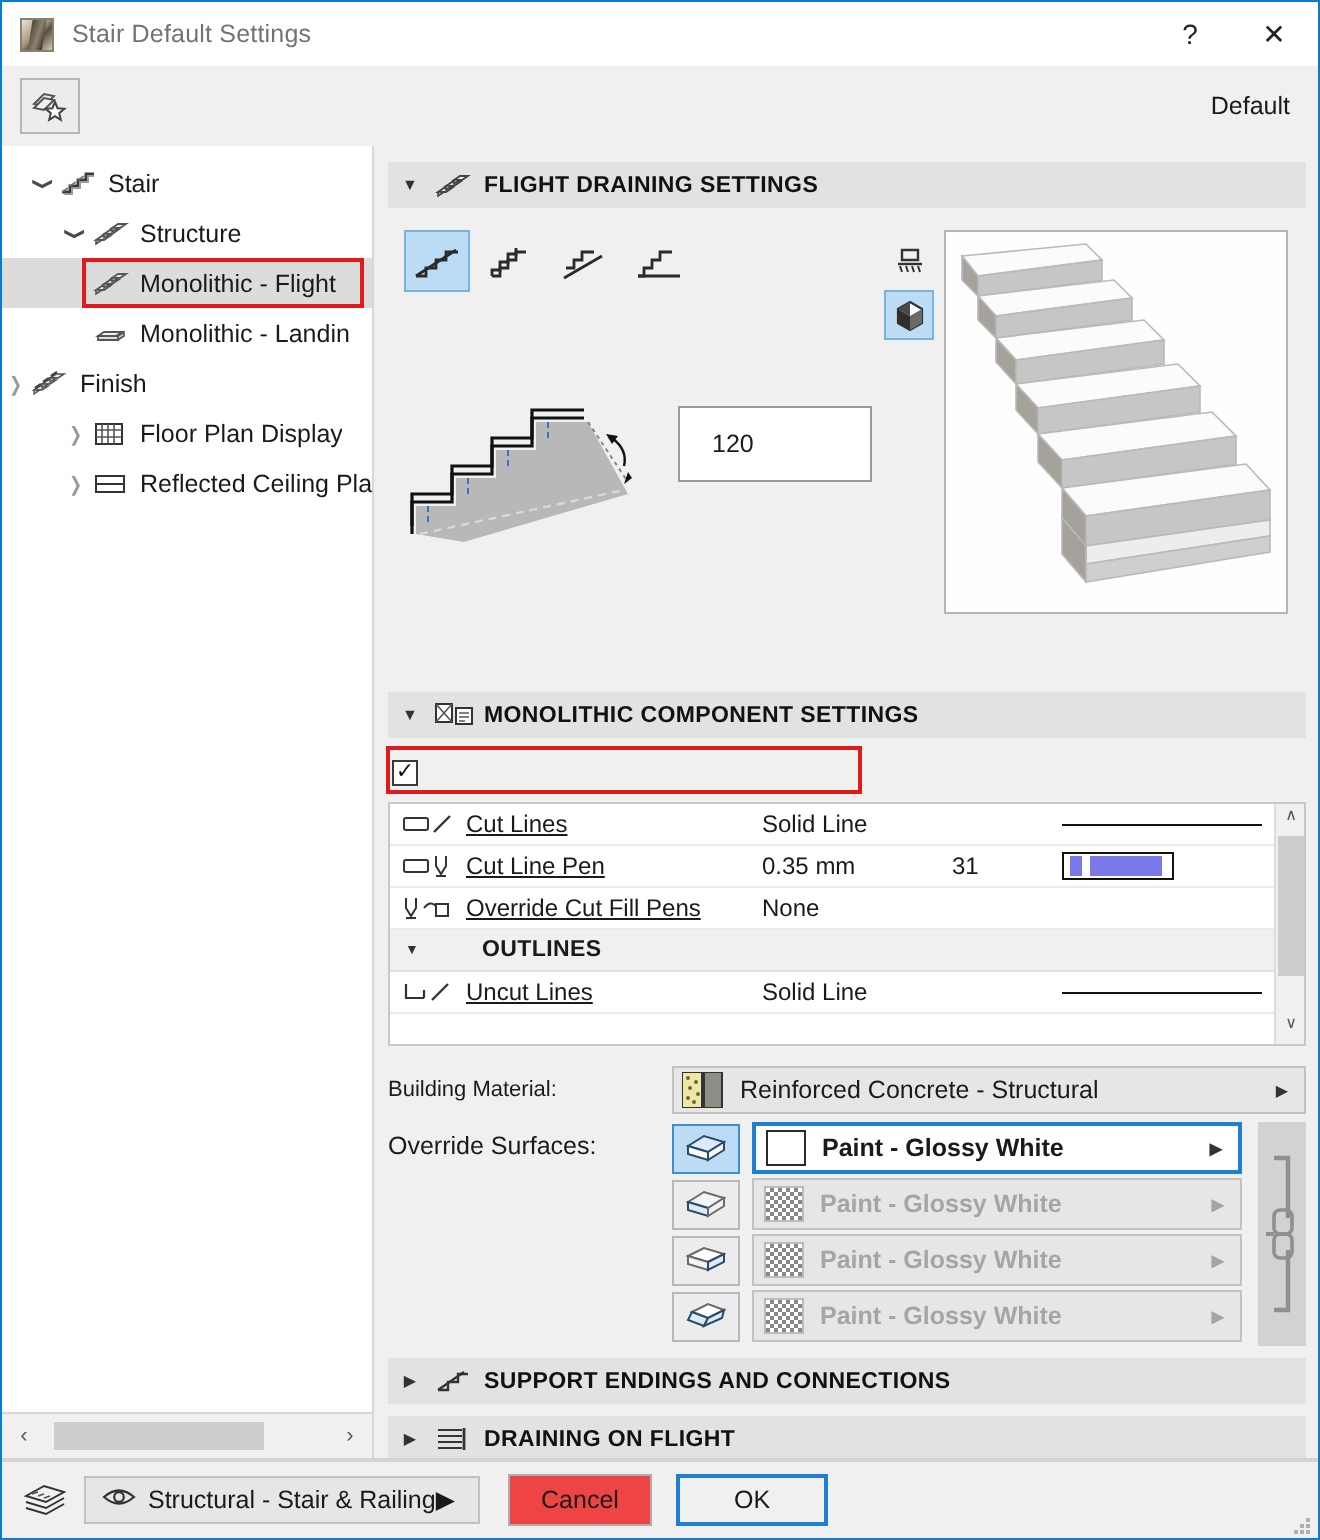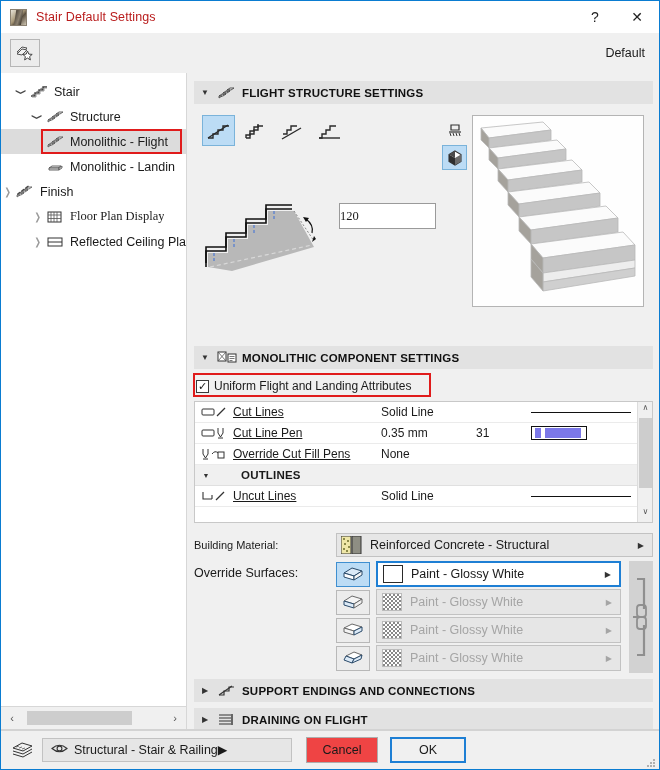--- a/index.html
+++ b/index.html
@@ -29,21 +29,21 @@
     width: 17px; height: 17px; margin-left: 9px; margin-right: 9px;
     background: linear-gradient(135deg,#e8e4d8 0%,#a89878 45%,#5c5040 60%,#cfc7b4 100%);
     border: 1px solid #8a8070;
     position: relative; overflow: hidden;
   }
   .title-icon:after {
     content:""; position:absolute; left:4px; top:-2px; width:7px; height:20px;
     background: linear-gradient(100deg, #4a4238 0%, #8d8271 55%, #2e2a22 100%);
     transform: skewX(-9deg);
   }
-  .title-text { font-size: 12.5px; color: #b91c1c; letter-spacing: .1px; }
+  .title-text { font-size: 12.5px; color: #737373; letter-spacing: .1px; }
   .win-btns { position: absolute; right: 0; top: 0; height: 32px; display: flex; }
   .win-btn {
     width: 40px; height: 32px; display: flex; align-items: center; justify-content: center;
     font-size: 14px; color: #222; background: transparent;
   }
   .win-btn.close { width: 44px; }
   
   .toolstrip {
     flex: 0 0 40px; background: #f0f0f0;
     display: flex; align-items: center; position: relative;
@@ -105,22 +105,22 @@
   .fs-body { position: relative; height: 235px; }
   .type-btns { position: absolute; left: 8px; top: 4px; display: flex; gap: 4px; }
   .type-btn {
     width: 33px; height: 31px; display: flex; align-items: center; justify-content: center;
     background: transparent;
   }
   .type-btn.active { background: #bcdcf5; border: 1px solid #7ab3da; }
   .stair-diagram { position: absolute; left: 8px; top: 80px; }
   .value-field {
     position: absolute; left: 145px; top: 92px;
-    width: 97px; height: 26px; background: #fff; border: 1px solid #9a9a9a;
-    display: flex; align-items: center; padding-left: 0; font-size: 12.5px; font-family: Liberation Serif, serif;
+    width: 97px; height: 38px; background: #fff; border: 1px solid #9a9a9a;
+    display: flex; align-items: center; padding-left: 16px; font-size: 12.5px;
   }
   .view-btns { position: absolute; left: 248px; top: 6px; }
   .view-btn {
     width: 25px; height: 25px; display:flex; align-items:center; justify-content:center;
     margin-bottom: 3px;
   }
   .view-btn.active { background: #bcdcf5; border: 1px solid #7ab3da; }
   .preview-box {
     position: absolute; left: 278px; top: 4px; width: 172px; height: 192px;
     background: #fff; border: 1px solid #b4b4b4;
@@ -171,41 +171,41 @@
   .combo.bm { flex: 1 1 auto; }
   .ovr-block { display: flex; margin-top: 3px; }
   .ovr-label { flex: 0 0 142px; font-size: 12.5px; padding-top: 5px; }
   .ovr-rows { flex: 1 1 auto; }
   .ovr-row { display: flex; align-items: center; height: 26px; margin-bottom: 2px; }
   .surf-btn {
     width: 34px; height: 25px; border: 1px solid #b8b8b8; background: #ececec;
     display:flex; align-items:center; justify-content:center; margin-right: 6px; flex: 0 0 34px;
   }
   .surf-btn.active { background: #bcdcf5; border: 1px solid #3f8fd0; }
-  .ovr-combo { flex: 1 1 auto; height: 26px; }
+  .ovr-combo { flex: 1 1 auto; height: 26px; font-weight: bold; }
   .ovr-combo.sel { border: 2px solid #1e7fd4; background: #fff; }
   .ovr-combo.dim { color: #a5a5a5; }
   .ovr-combo.dim .cbarrow { color: #a5a5a5; }
   .swatch-white { width: 20px; height: 18px; background: #fff; border: 1px solid #2a2a2a; margin: 0 8px 0 5px; flex: 0 0 20px;}
   .swatch-check { width: 20px; height: 18px; margin: 0 8px 0 5px; flex: 0 0 20px;
     background-image: linear-gradient(45deg,#888 25%,transparent 25%,transparent 75%,#888 75%),
                       linear-gradient(45deg,#888 25%,#fff 25%,#fff 75%,#888 75%);
     background-size: 4px 4px; background-position: 0 0, 2px 2px; border: 1px solid #bbb; }
   .link-col { flex: 0 0 24px; margin-left: 8px; }
   .link-box { width: 24px; height: 112px; background: #d2d2d2; display:flex; align-items:center; justify-content:center; }
   
   .csec { height: 23px; background: #e2e2e2; display:flex; align-items:center; margin-top: 6px; }
   
   .footer {
     flex: 0 0 40px; background: #f0f0f0; border-top: 1px solid #d3d3d3;
     display: flex; align-items: center; padding: 0 9px; position: relative;
   }
   .layer-icon { width: 26px; height: 20px; flex: 0 0 26px; margin-right: 6px; }
   .layer-combo {
-    width: 250px; height: 24px; background: #e6e6e6; border: 1px solid #c2c2c2;
+    width: 198px; height: 24px; background: #e6e6e6; border: 1px solid #c2c2c2;
     display:flex; align-items:center; position: relative; font-size: 12.5px;
   }
   .btn {
     height: 26px; display:flex; align-items:center; justify-content:center;
     font-size: 12.5px; border: 1px solid #adadad; background: #ef4444;
   }
   .btn.cancel { width: 72px; margin-left: 14px; }
   .btn.ok { width: 76px; margin-left: 12px; border: 2px solid #1e7fd4; background: #f0f0f0; }
   .grip { position: absolute; right: 3px; bottom: 2px; width: 10px; height: 10px; }
   .footer-sep { position:absolute; left: 0; right: 0; top: 0; height:1px; background:#d3d3d3; }
@@ -296,21 +296,21 @@
               <path d="M2 12 l3-2 h4 l-3 2z" fill="#e9e9e9" stroke="#555" stroke-width=".8"></path>
               <path d="M6 9 l3-2 h4 l-3 2z" fill="#e9e9e9" stroke="#555" stroke-width=".8"></path>
               <path d="M10 6 l3-2 h4 l-3 2z" fill="#e9e9e9" stroke="#555" stroke-width=".8"></path>
               <path d="M2 12 v2 l3-2z M6 9 v2 l3-2z M10 6 v2 l3-2z" fill="#bdbdbd" stroke="#555" stroke-width=".7"></path>
               <path d="M2.5 11 l3-2 M6.5 8 l3-2 M10.5 5 l3-2" stroke="#444" stroke-width="1.3"></path>
             </svg>
           </div>
           <div class="tlabel">Finish</div>
         </div>
 
-        <div class="tree-row" style="padding-left:30px;font-family:Liberation Serif, serif;">
+        <div class="tree-row" style="padding-left:30px;">
           <div class="tw tri-r"></div>
           <div class="ticon">
             <svg width="20" height="17" viewBox="0 0 20 17">
               <rect x="3" y="4" width="13" height="10" fill="#fff" stroke="#333" stroke-width="1"></rect>
               <path d="M6 4 v10 M9 4 v10 M12 4 v10 M3 7 h13 M3 10.5 h13" stroke="#555" stroke-width=".8"></path>
             </svg>
           </div>
           <div class="tlabel">Floor Plan Display</div>
         </div>
 
@@ -341,21 +341,21 @@
       <div class="section-head">
         <div class="sh-tri down"></div>
         <div class="sh-icon">
           <svg width="22" height="17" viewBox="0 0 22 17">
             <path d="M3 12 l3-2 h4 l-3 2z" fill="#ededed" stroke="#444" stroke-width=".9"></path>
             <path d="M7 9 l3-2 h4 l-3 2z" fill="#e0e0e0" stroke="#444" stroke-width=".9"></path>
             <path d="M11 6 l3-2 h4 l-3 2z" fill="#ededed" stroke="#444" stroke-width=".9"></path>
             <path d="M3 12 v2 l3-2z M7 9 v2 l3-2z M11 6 v2 l3-2z" fill="#c4c4c4" stroke="#444" stroke-width=".8"></path>
           </svg>
         </div>
-        <div class="sh-text">FLIGHT STRUCTURE SETTINGS</div>
+        <div class="sh-text">FLIGHT DRAINING SETTINGS</div>
       </div>
 
       <div class="fs-body">
 
         <div class="type-btns">
           <div class="type-btn active">
             <svg width="26" height="22" viewBox="0 0 26 22">
               <path d="M2 18 h5 v-4 h5 v-4 h5 v-4 h6" fill="none" stroke="#2a2a2a" stroke-width="1.4"></path>
               <path d="M2 18 L22 5" stroke="#2a2a2a" stroke-width="1.4"></path>
             </svg>
@@ -463,21 +463,20 @@
             <path d="M13.5 7.5 h5 M13.5 9.5 h5 M13.5 11.5 h3" stroke="#555" stroke-width=".8"></path>
           </svg>
         </div>
         <div class="sh-text">MONOLITHIC COMPONENT SETTINGS</div>
       </div>
 
       <div class="check-row">
         <div class="checkbox">
           <span>✓</span>
         </div>
-        <span>Uniform Flight and Landing Attributes</span>
         <div class="red-box"></div>
       </div>
 
       <div class="attr-list">
         <div class="al-rows">
 
 
           <div class="al-row">
             <div class="al-icon">
               <svg width="28" height="14" viewBox="0 0 28 14">

